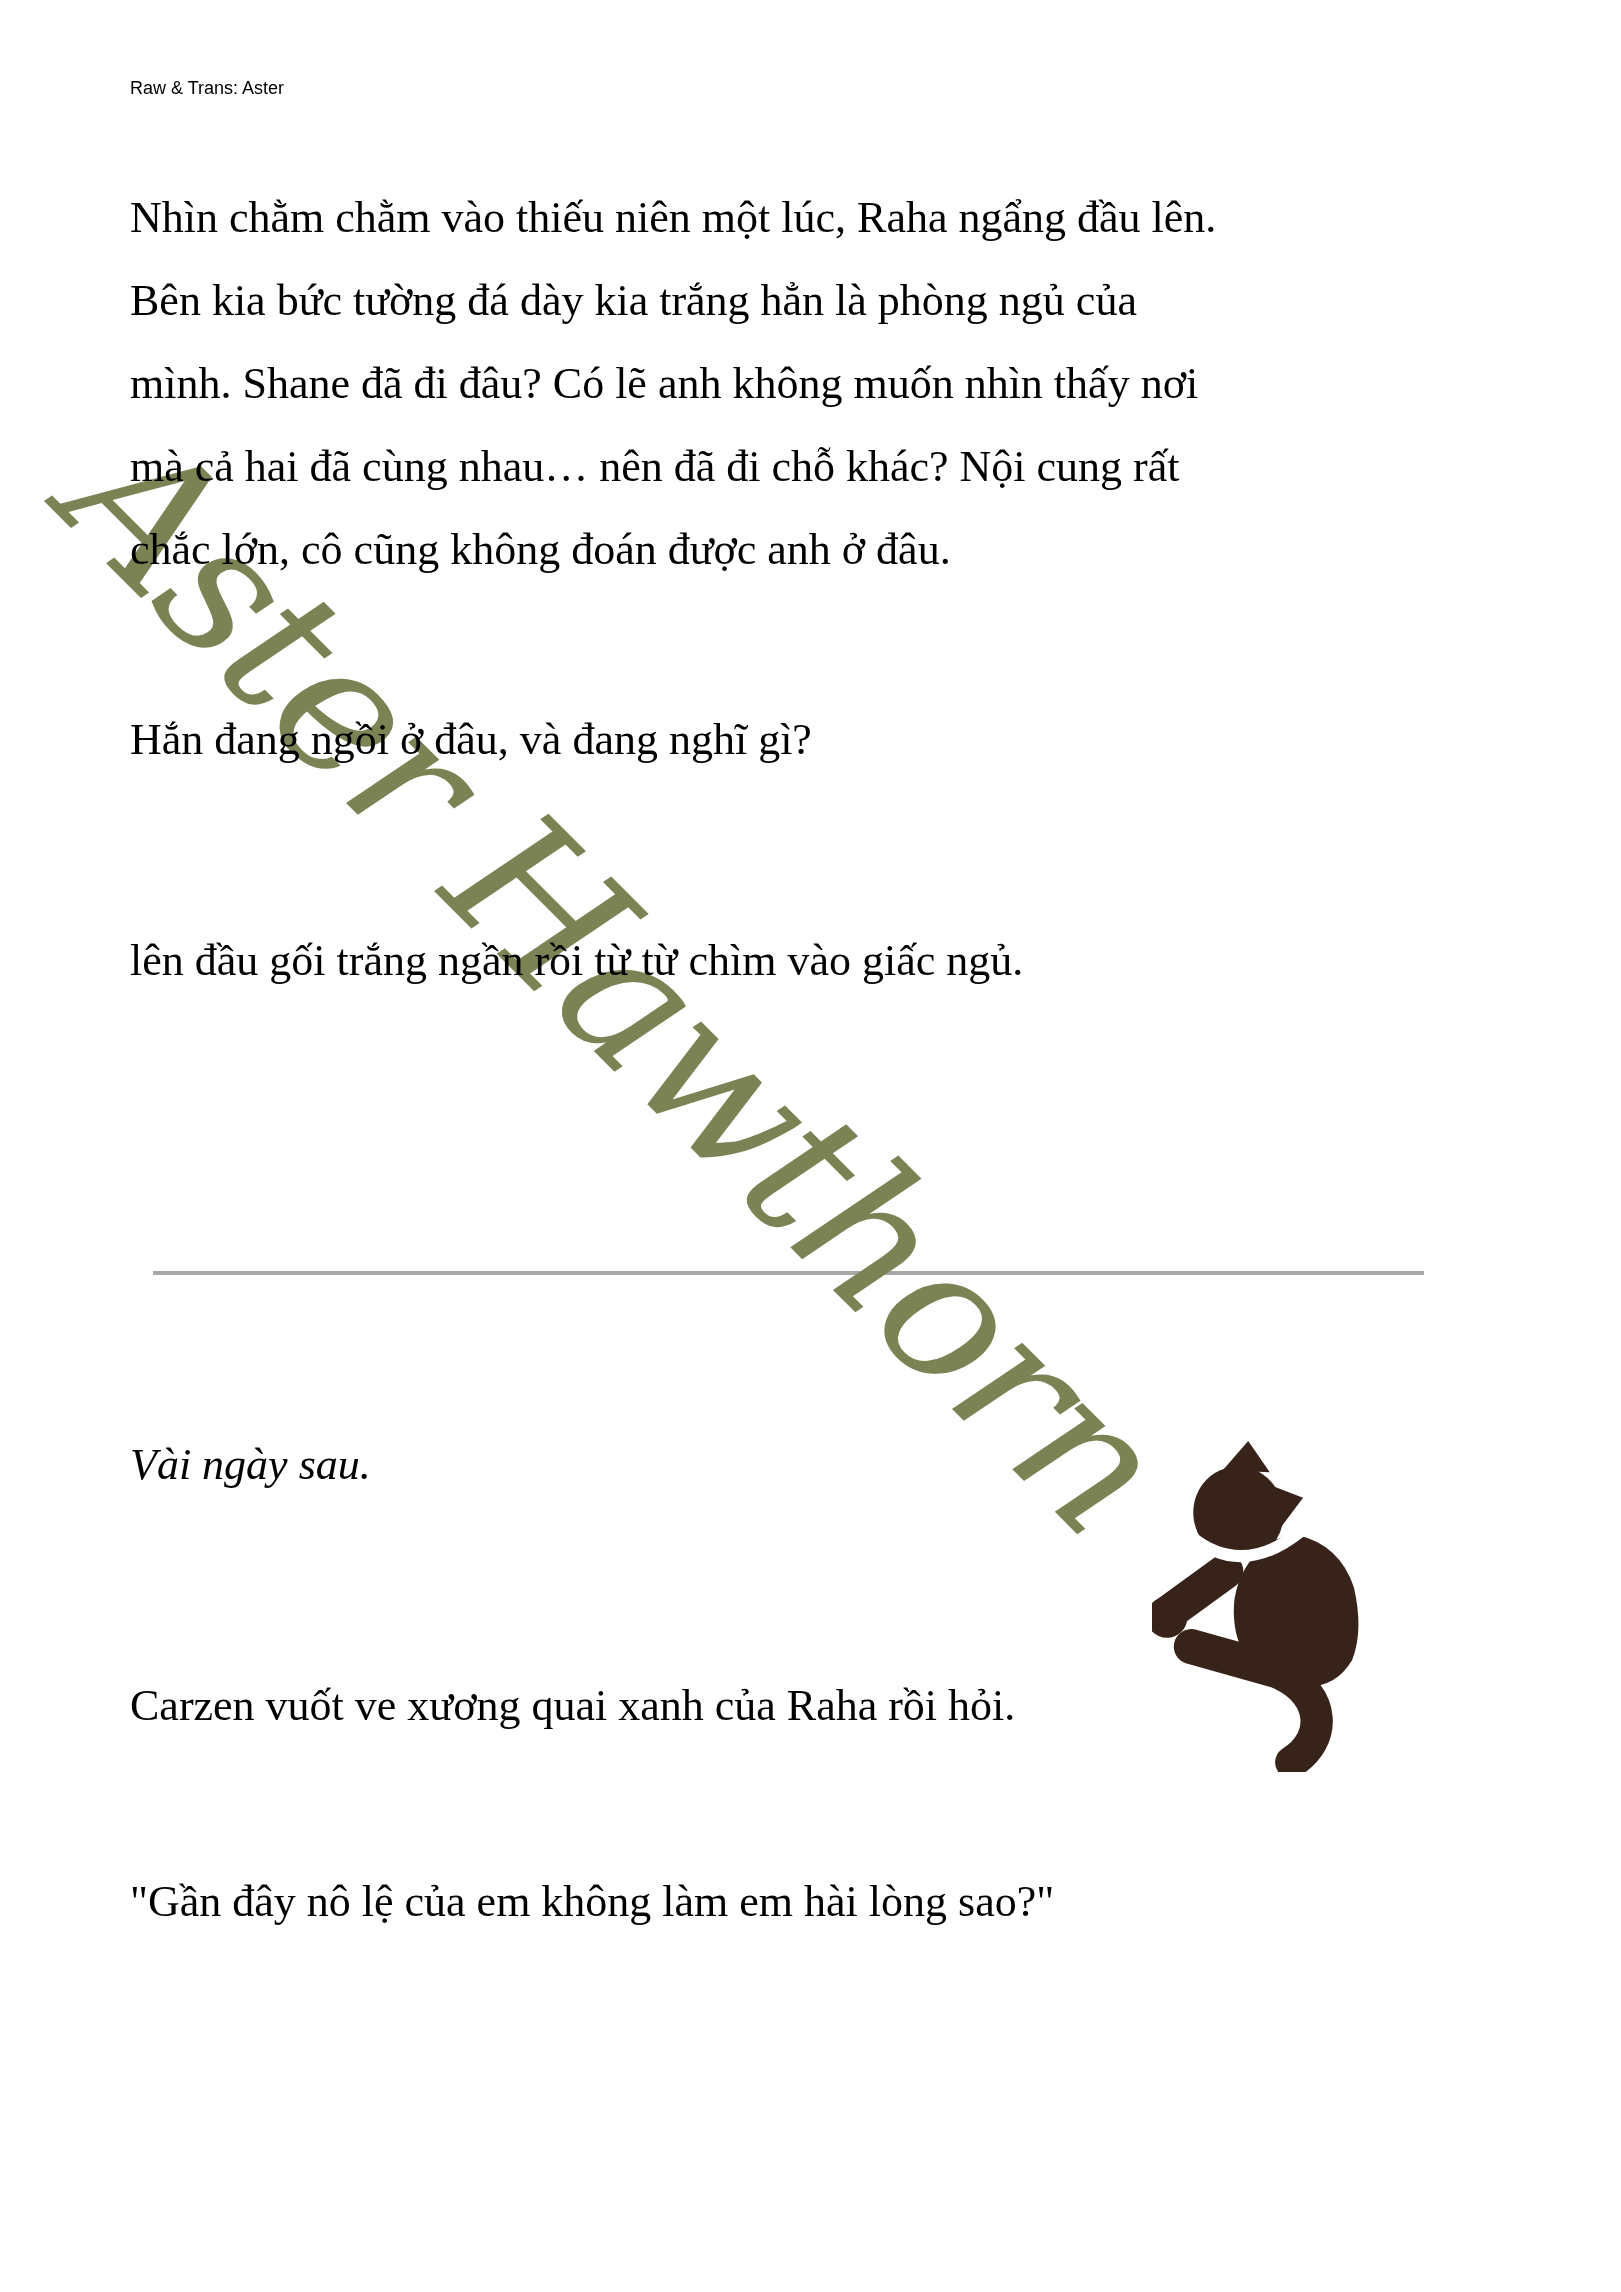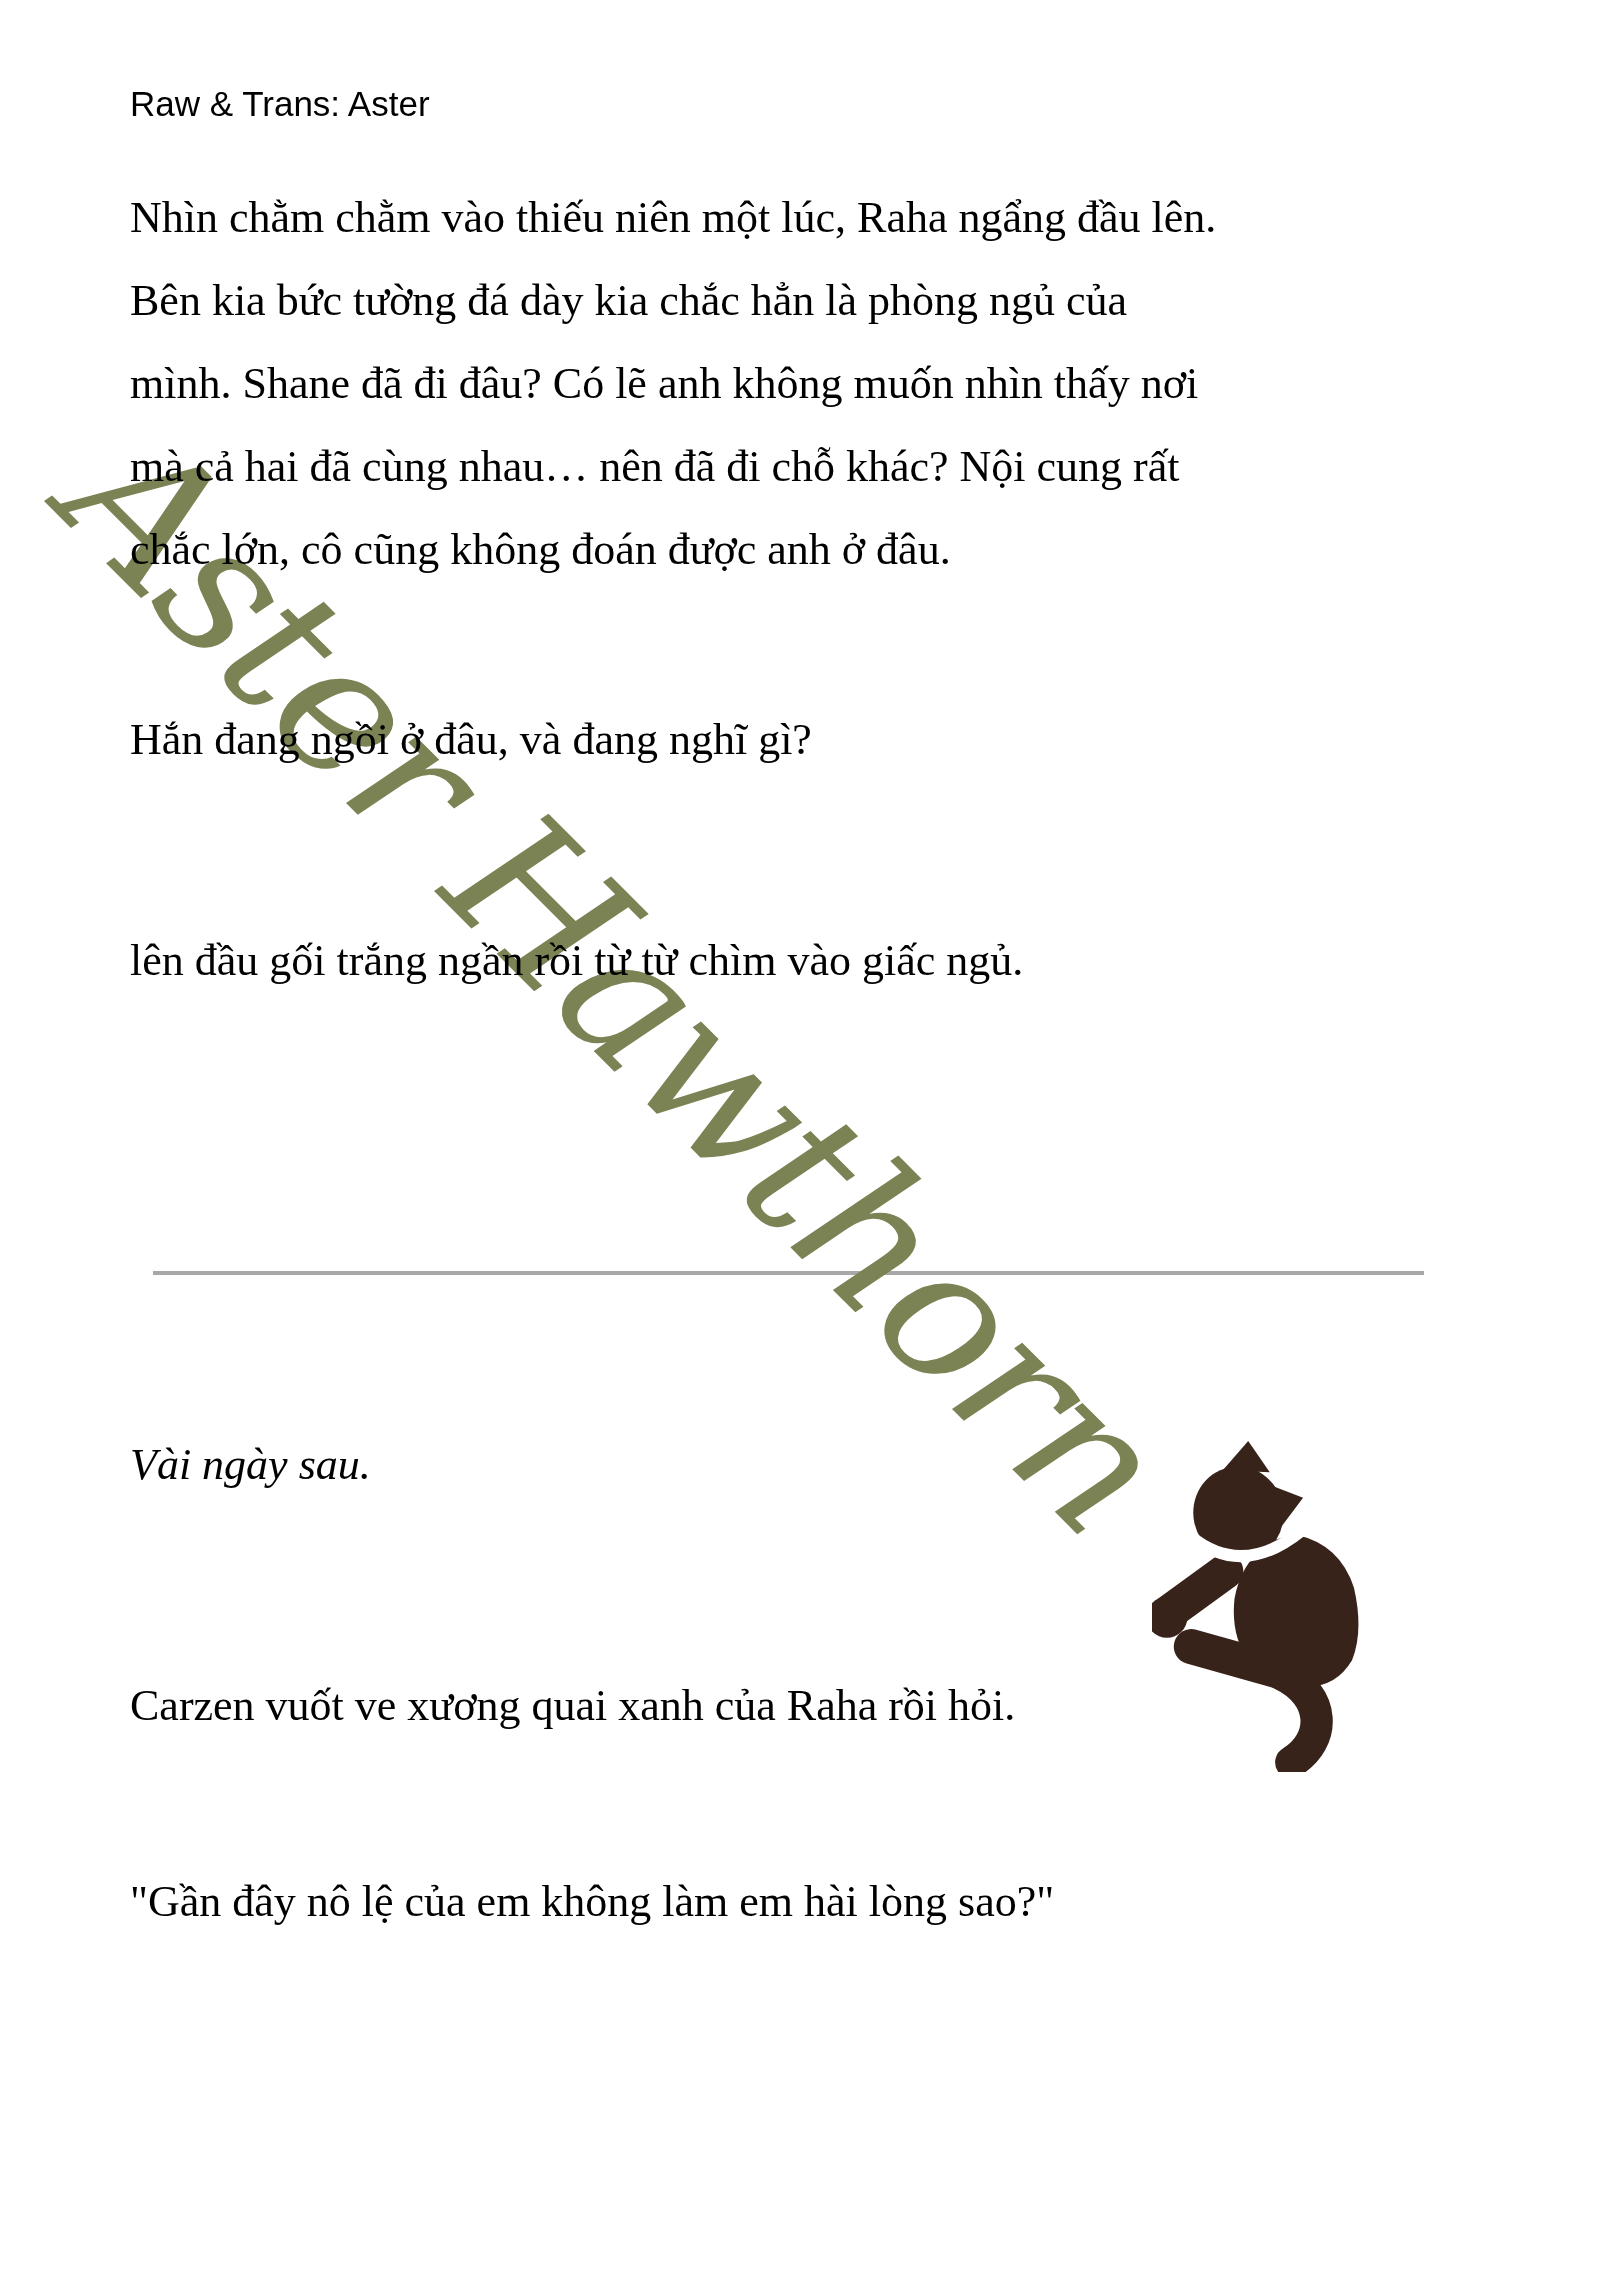--- a/index.html
+++ b/index.html
@@ -12,23 +12,23 @@
   html,body{margin:0;padding:0;}
   body{
     width:1621px;height:2293px;
     background:var(--bg-color);
     position:relative;
     overflow:hidden;
     font-family:"Liberation Serif", serif;
   }
   .page{position:absolute;inset:0;}
   .header{
-    position:absolute;left:130px;top:84px;
+    position:absolute;left:130px;top:78px;
     font-family:"Liberation Sans", sans-serif;
-    font-size:35px;color:var(--text-color);
+    font-size:18px;color:var(--text-color);
     z-index:3;white-space:nowrap;
   }
   .watermark{
     position:absolute;left:165px;top:400px;
     transform:rotate(45deg);transform-origin:0 0;
     font-family:"DejaVu Serif", serif;
     font-style:italic;
     font-size:186px;
     letter-spacing:-0.02em;
     color:var(--wm-color);
@@ -65,21 +65,21 @@
 <div class="page">
 
   <div class="header">Raw &amp; Trans: Aster</div>
 
   <div class="divider"></div>
 
   <div class="watermark">Aster Hawthorn</div>
 
   <div class="para" id="p1">
     <div class="line">Nhìn chằm chằm vào thiếu niên một lúc, Raha ngẩng đầu lên.</div>
-    <div class="line">Bên kia bức tường đá dày kia chắc hẳn là phòng ngủ của</div>
+    <div class="line">Bên kia bức tường đá dày kia trắng hẳn là phòng ngủ của</div>
     <div class="line">mình. Shane đã đi đâu? Có lẽ anh không muốn nhìn thấy nơi</div>
     <div class="line">mà cả hai đã cùng nhau… nên đã đi chỗ khác? Nội cung rất</div>
     <div class="line">chắc lớn, cô cũng không đoán được anh ở đâu.</div>
   </div>
 
   <div class="para" id="p2">
     <div class="line">Hắn đang ngồi ở đâu, và đang nghĩ gì?</div>
   </div>
 
   <div class="para" id="p3">

